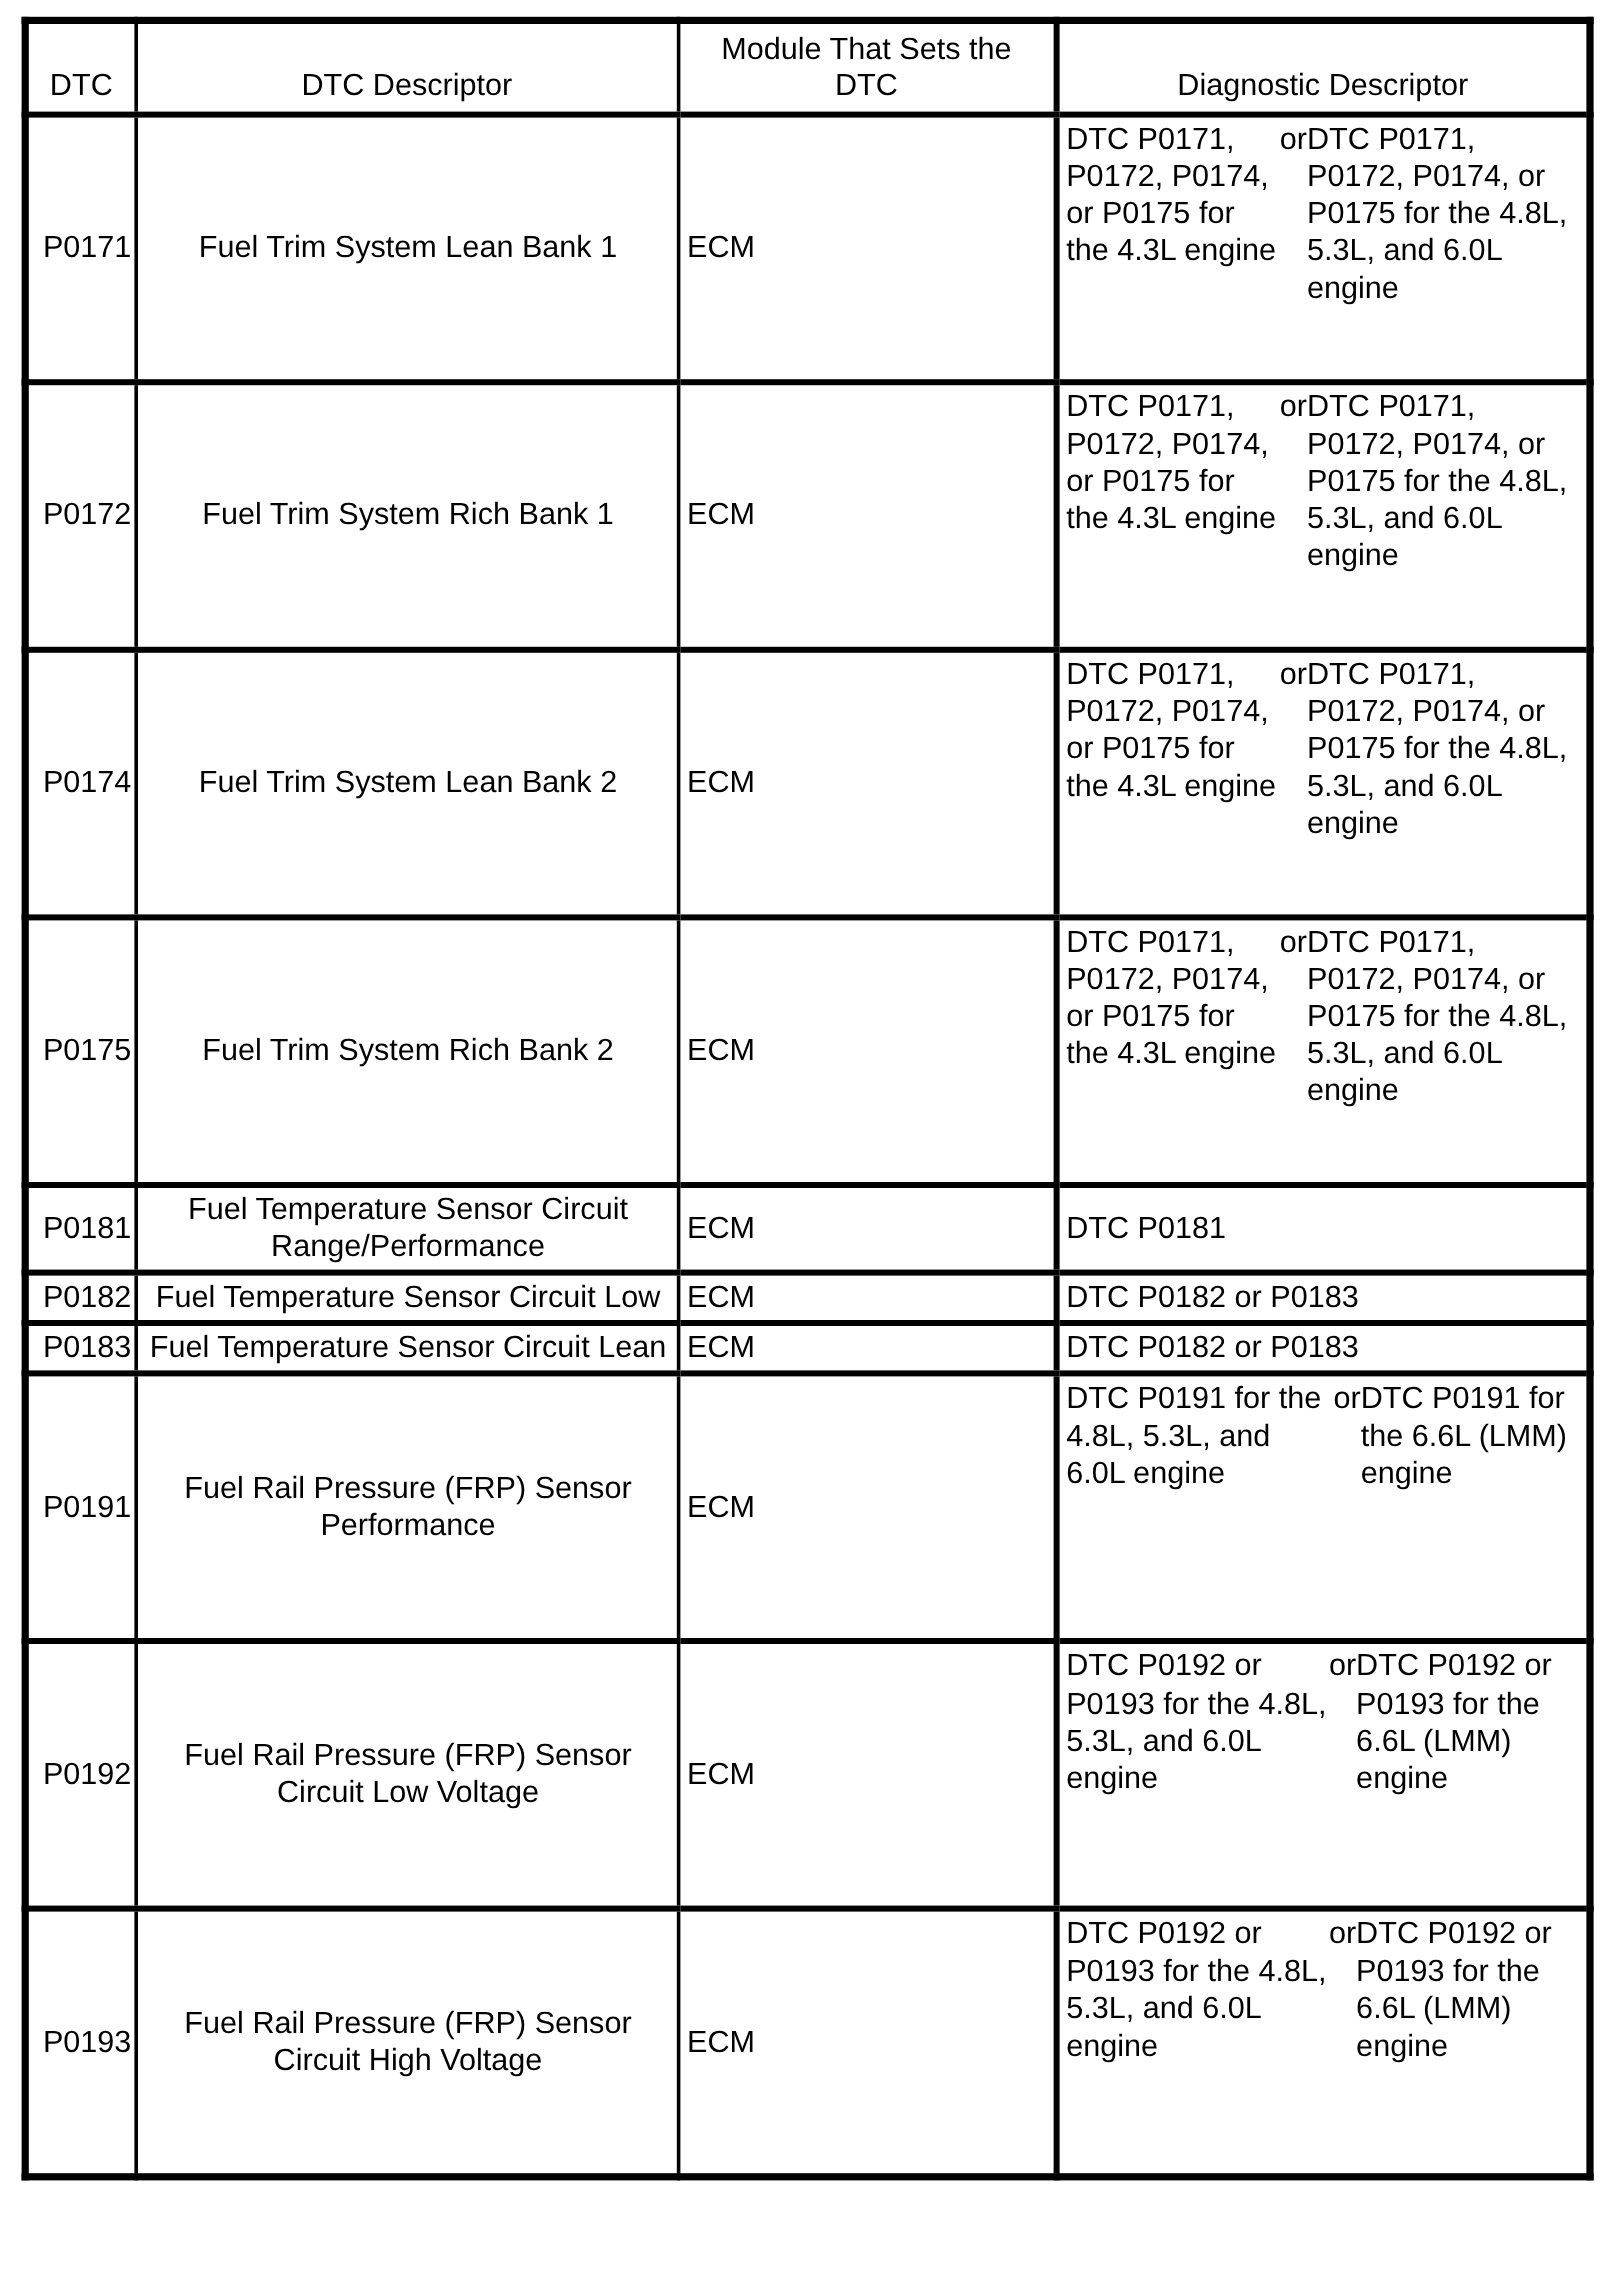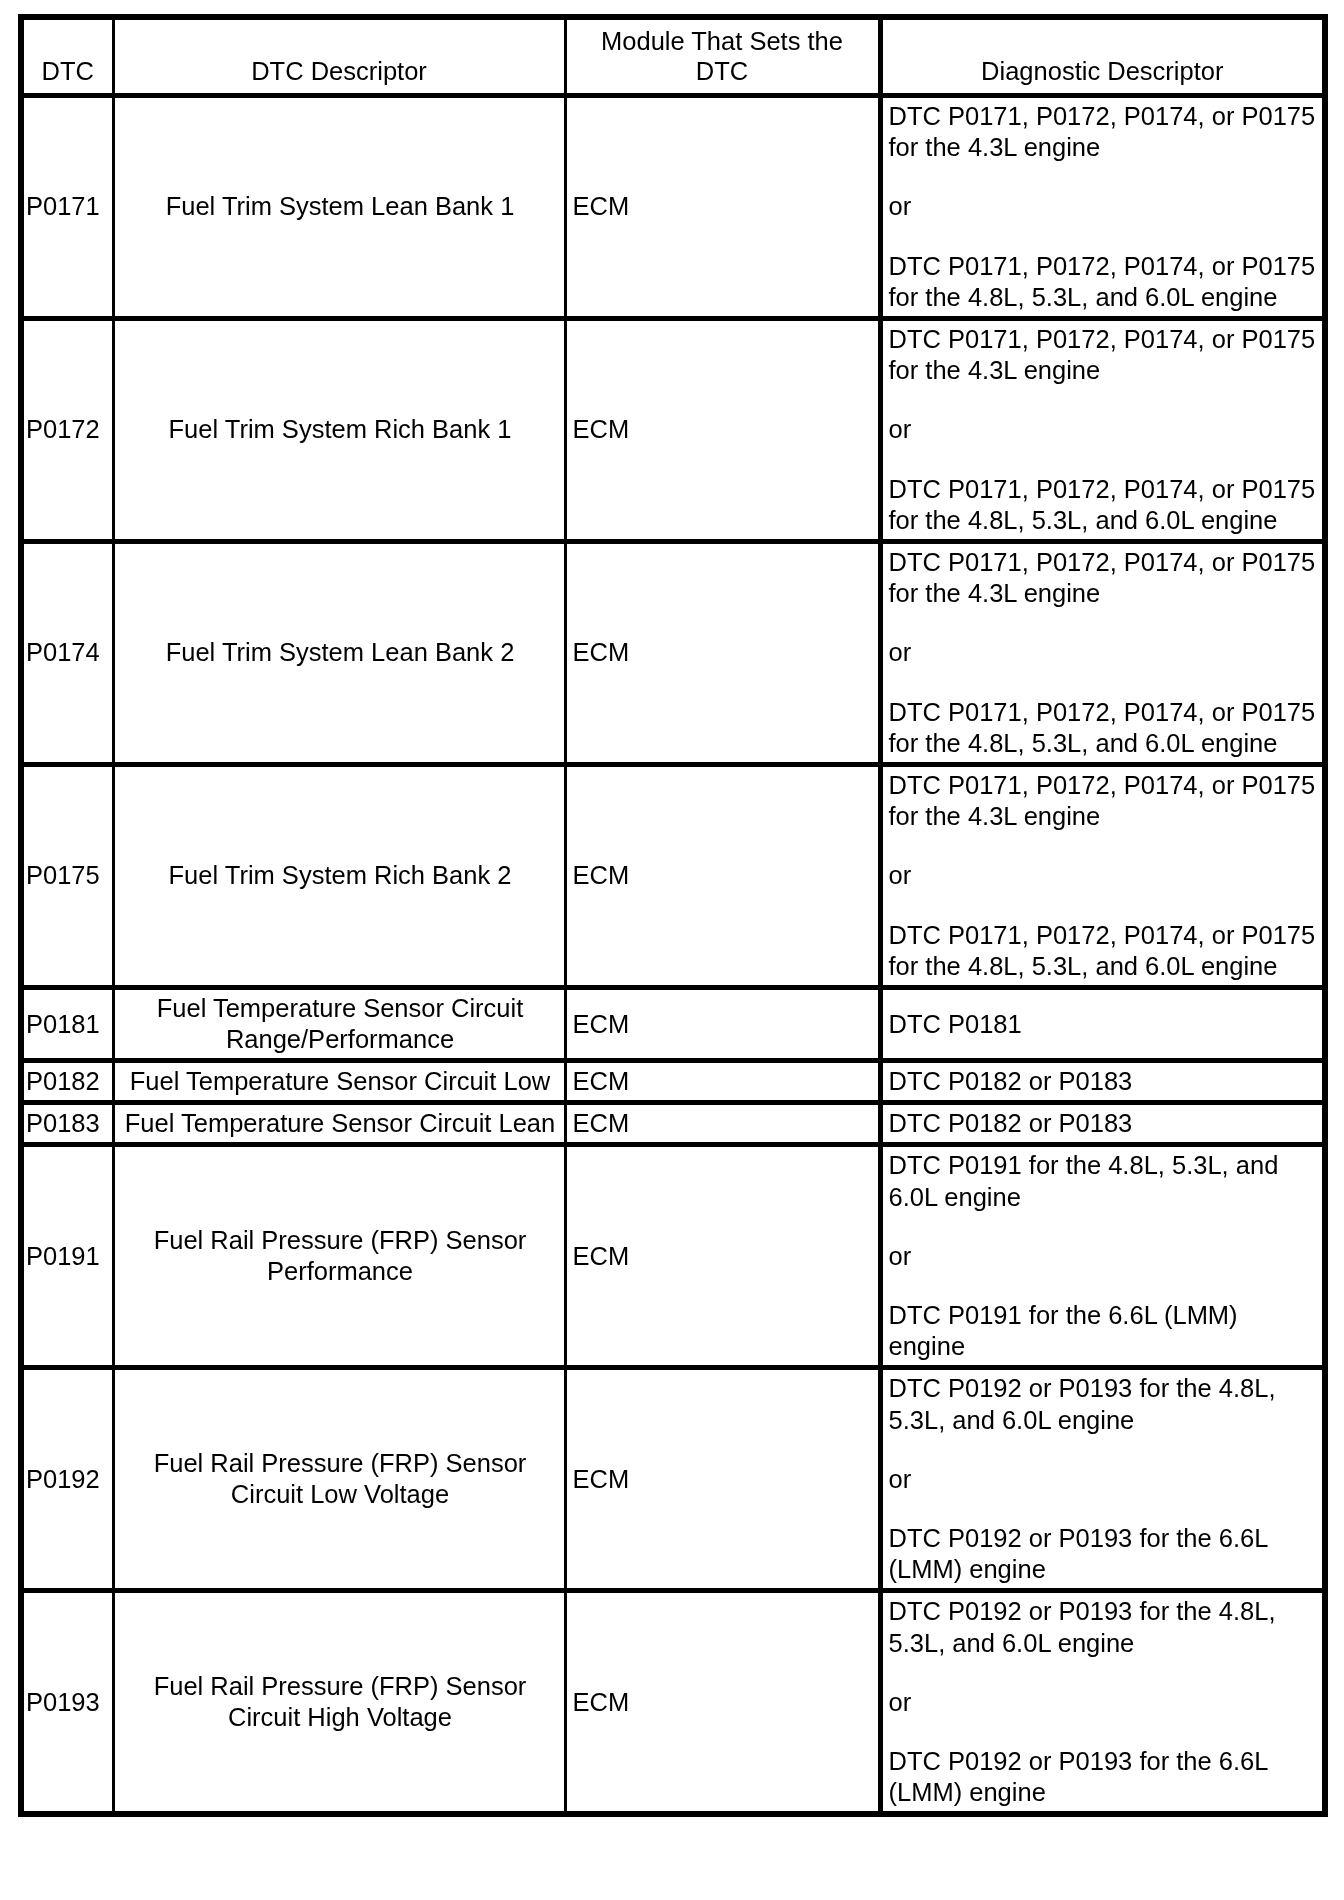--- a/index.html
+++ b/index.html
@@ -44,40 +44,40 @@
   thead th {
     font-weight: normal;
     text-align: center;
     vertical-align: bottom;
     height: 64px;
     padding-bottom: 6px;
     line-height: 1.2;
   }
 
   td.dtc-code {
-    text-align: left;
+    text-align: right;
     padding: 3px 2px;
   }
   td.descriptor {
     text-align: center;
     padding: 3px 4px 3px 6px;
   }
   td.module {
     text-align: left;
   }
   td.procedure {
     text-align: left;
     vertical-align: middle;
   }
   .proc {
     display: block;
   }
   .proc-spread {
     display: flex;
-    flex-direction: column;
+    flex-direction: row;
     justify-content: space-between;
     height: 212px;
   }
   .proc div {
     margin: 0;
   }
 </style>
 </head>
 <body>
 

